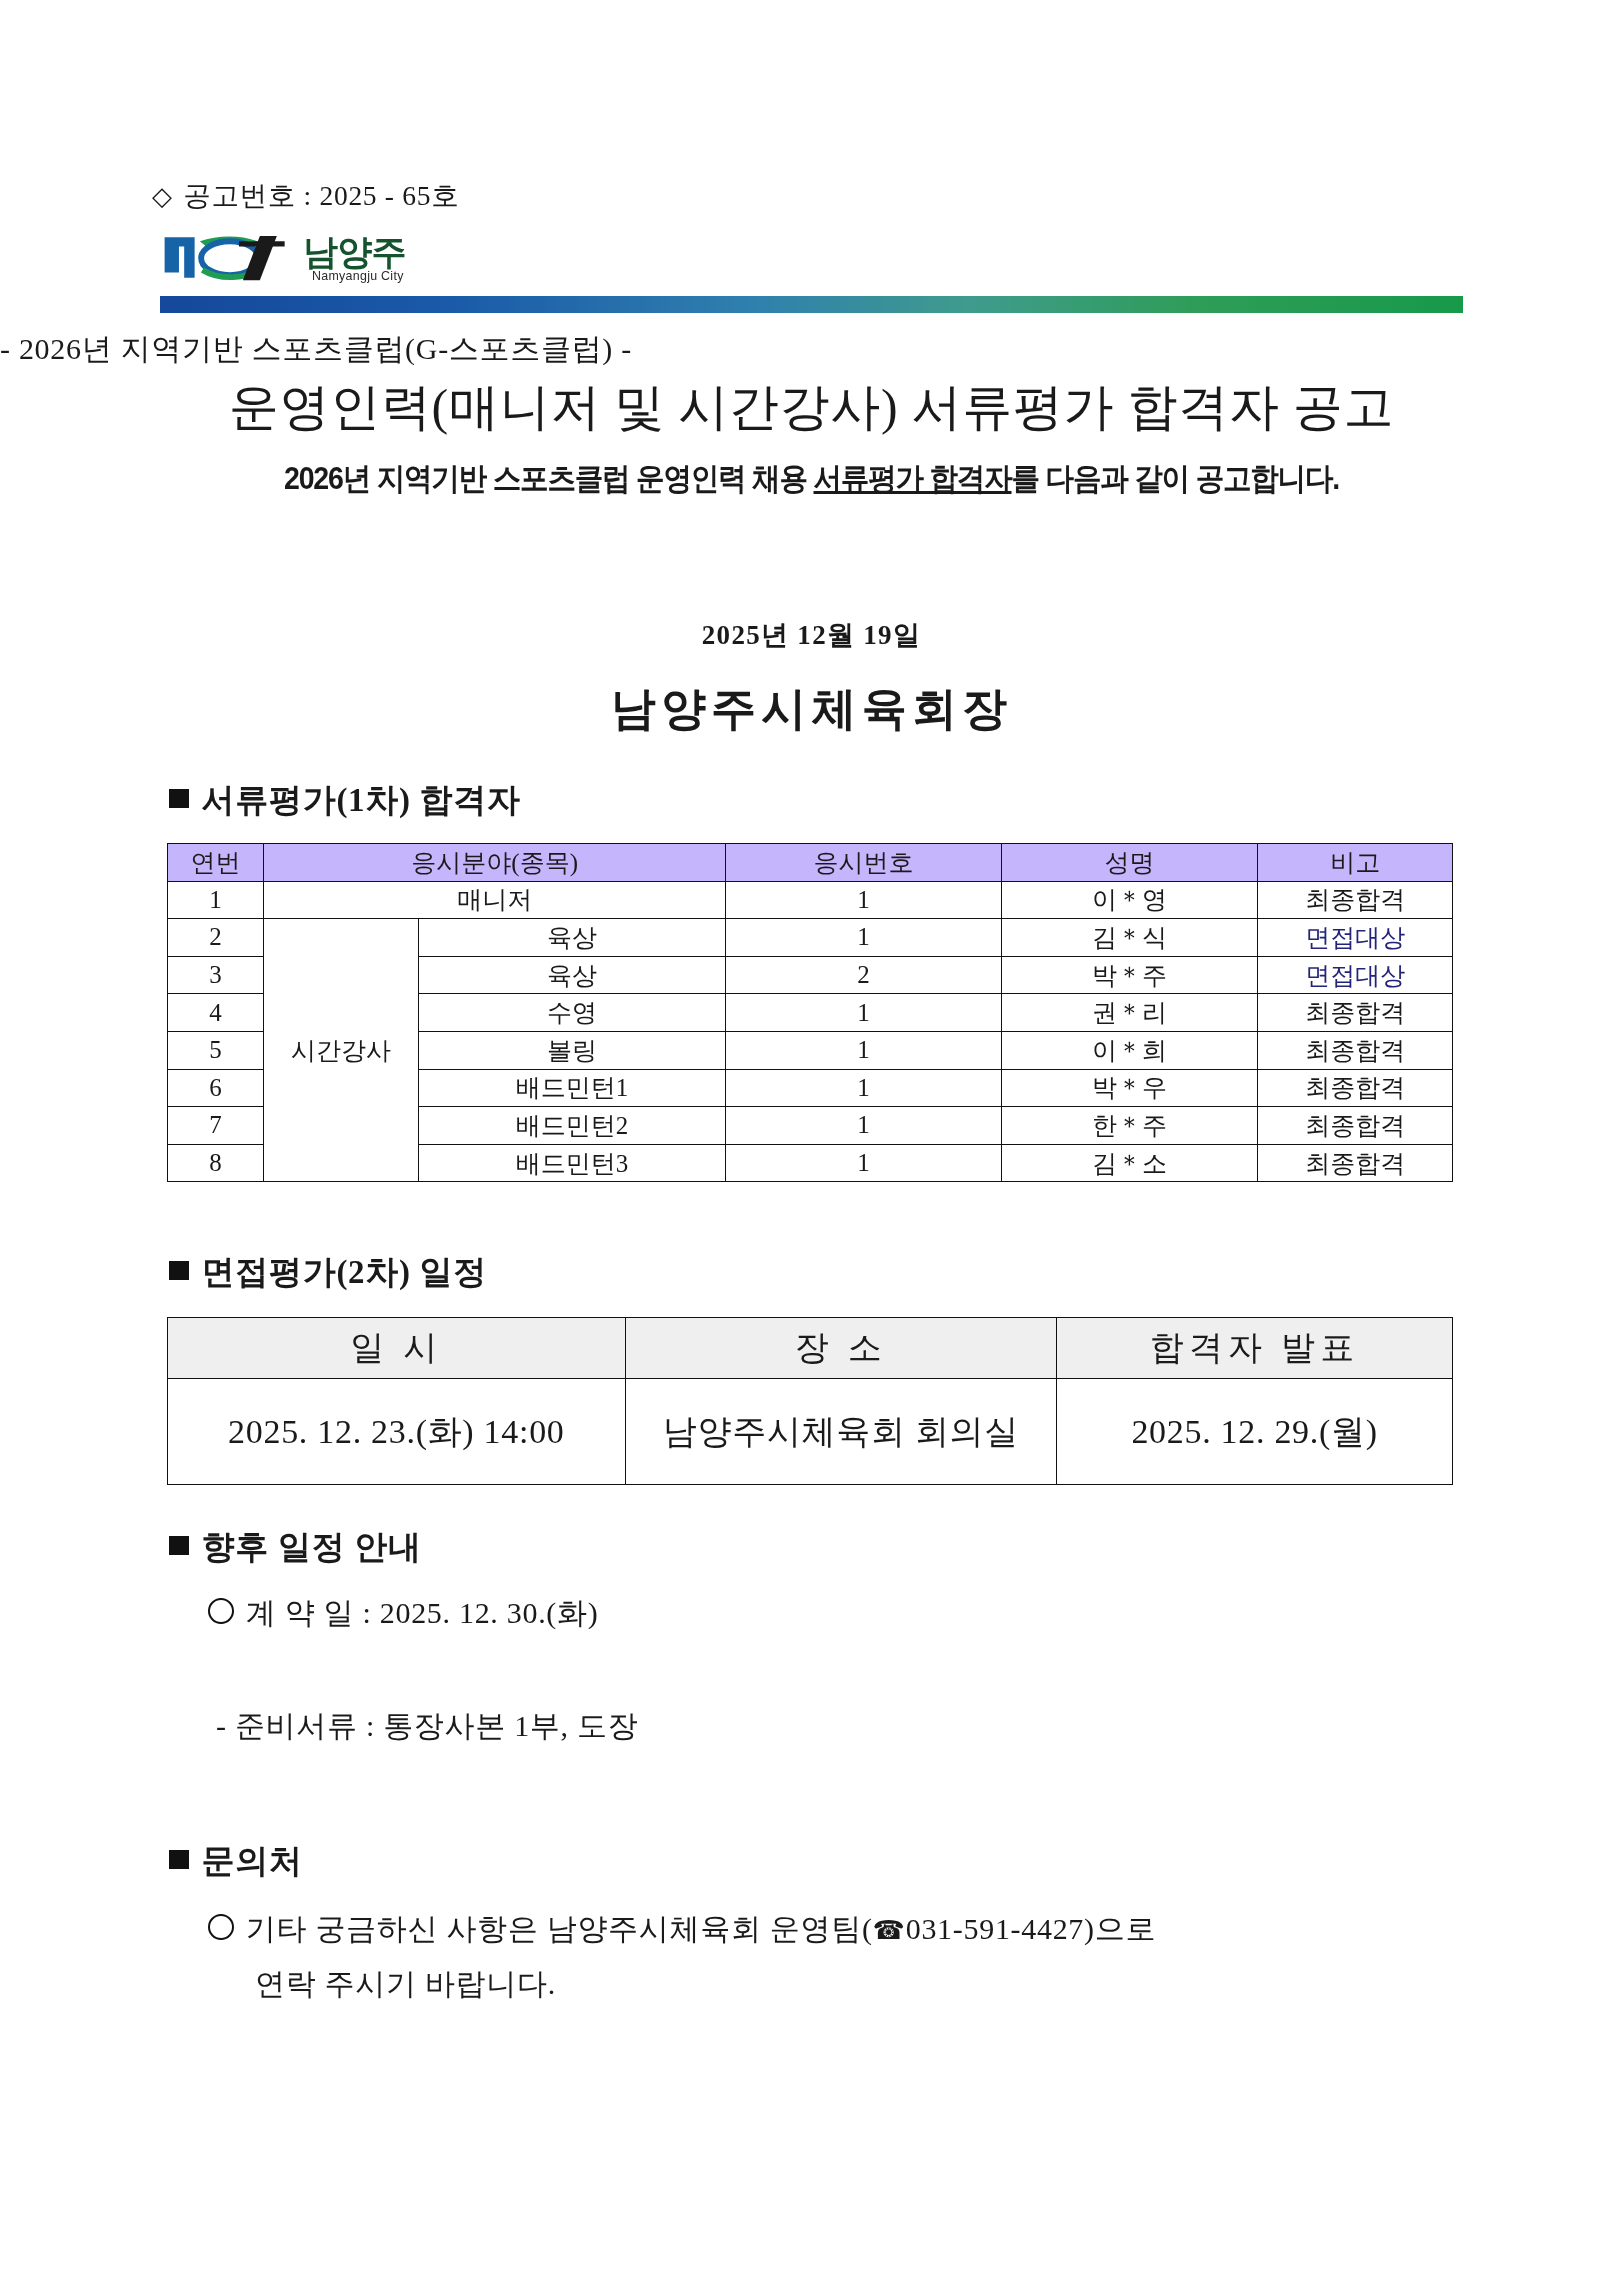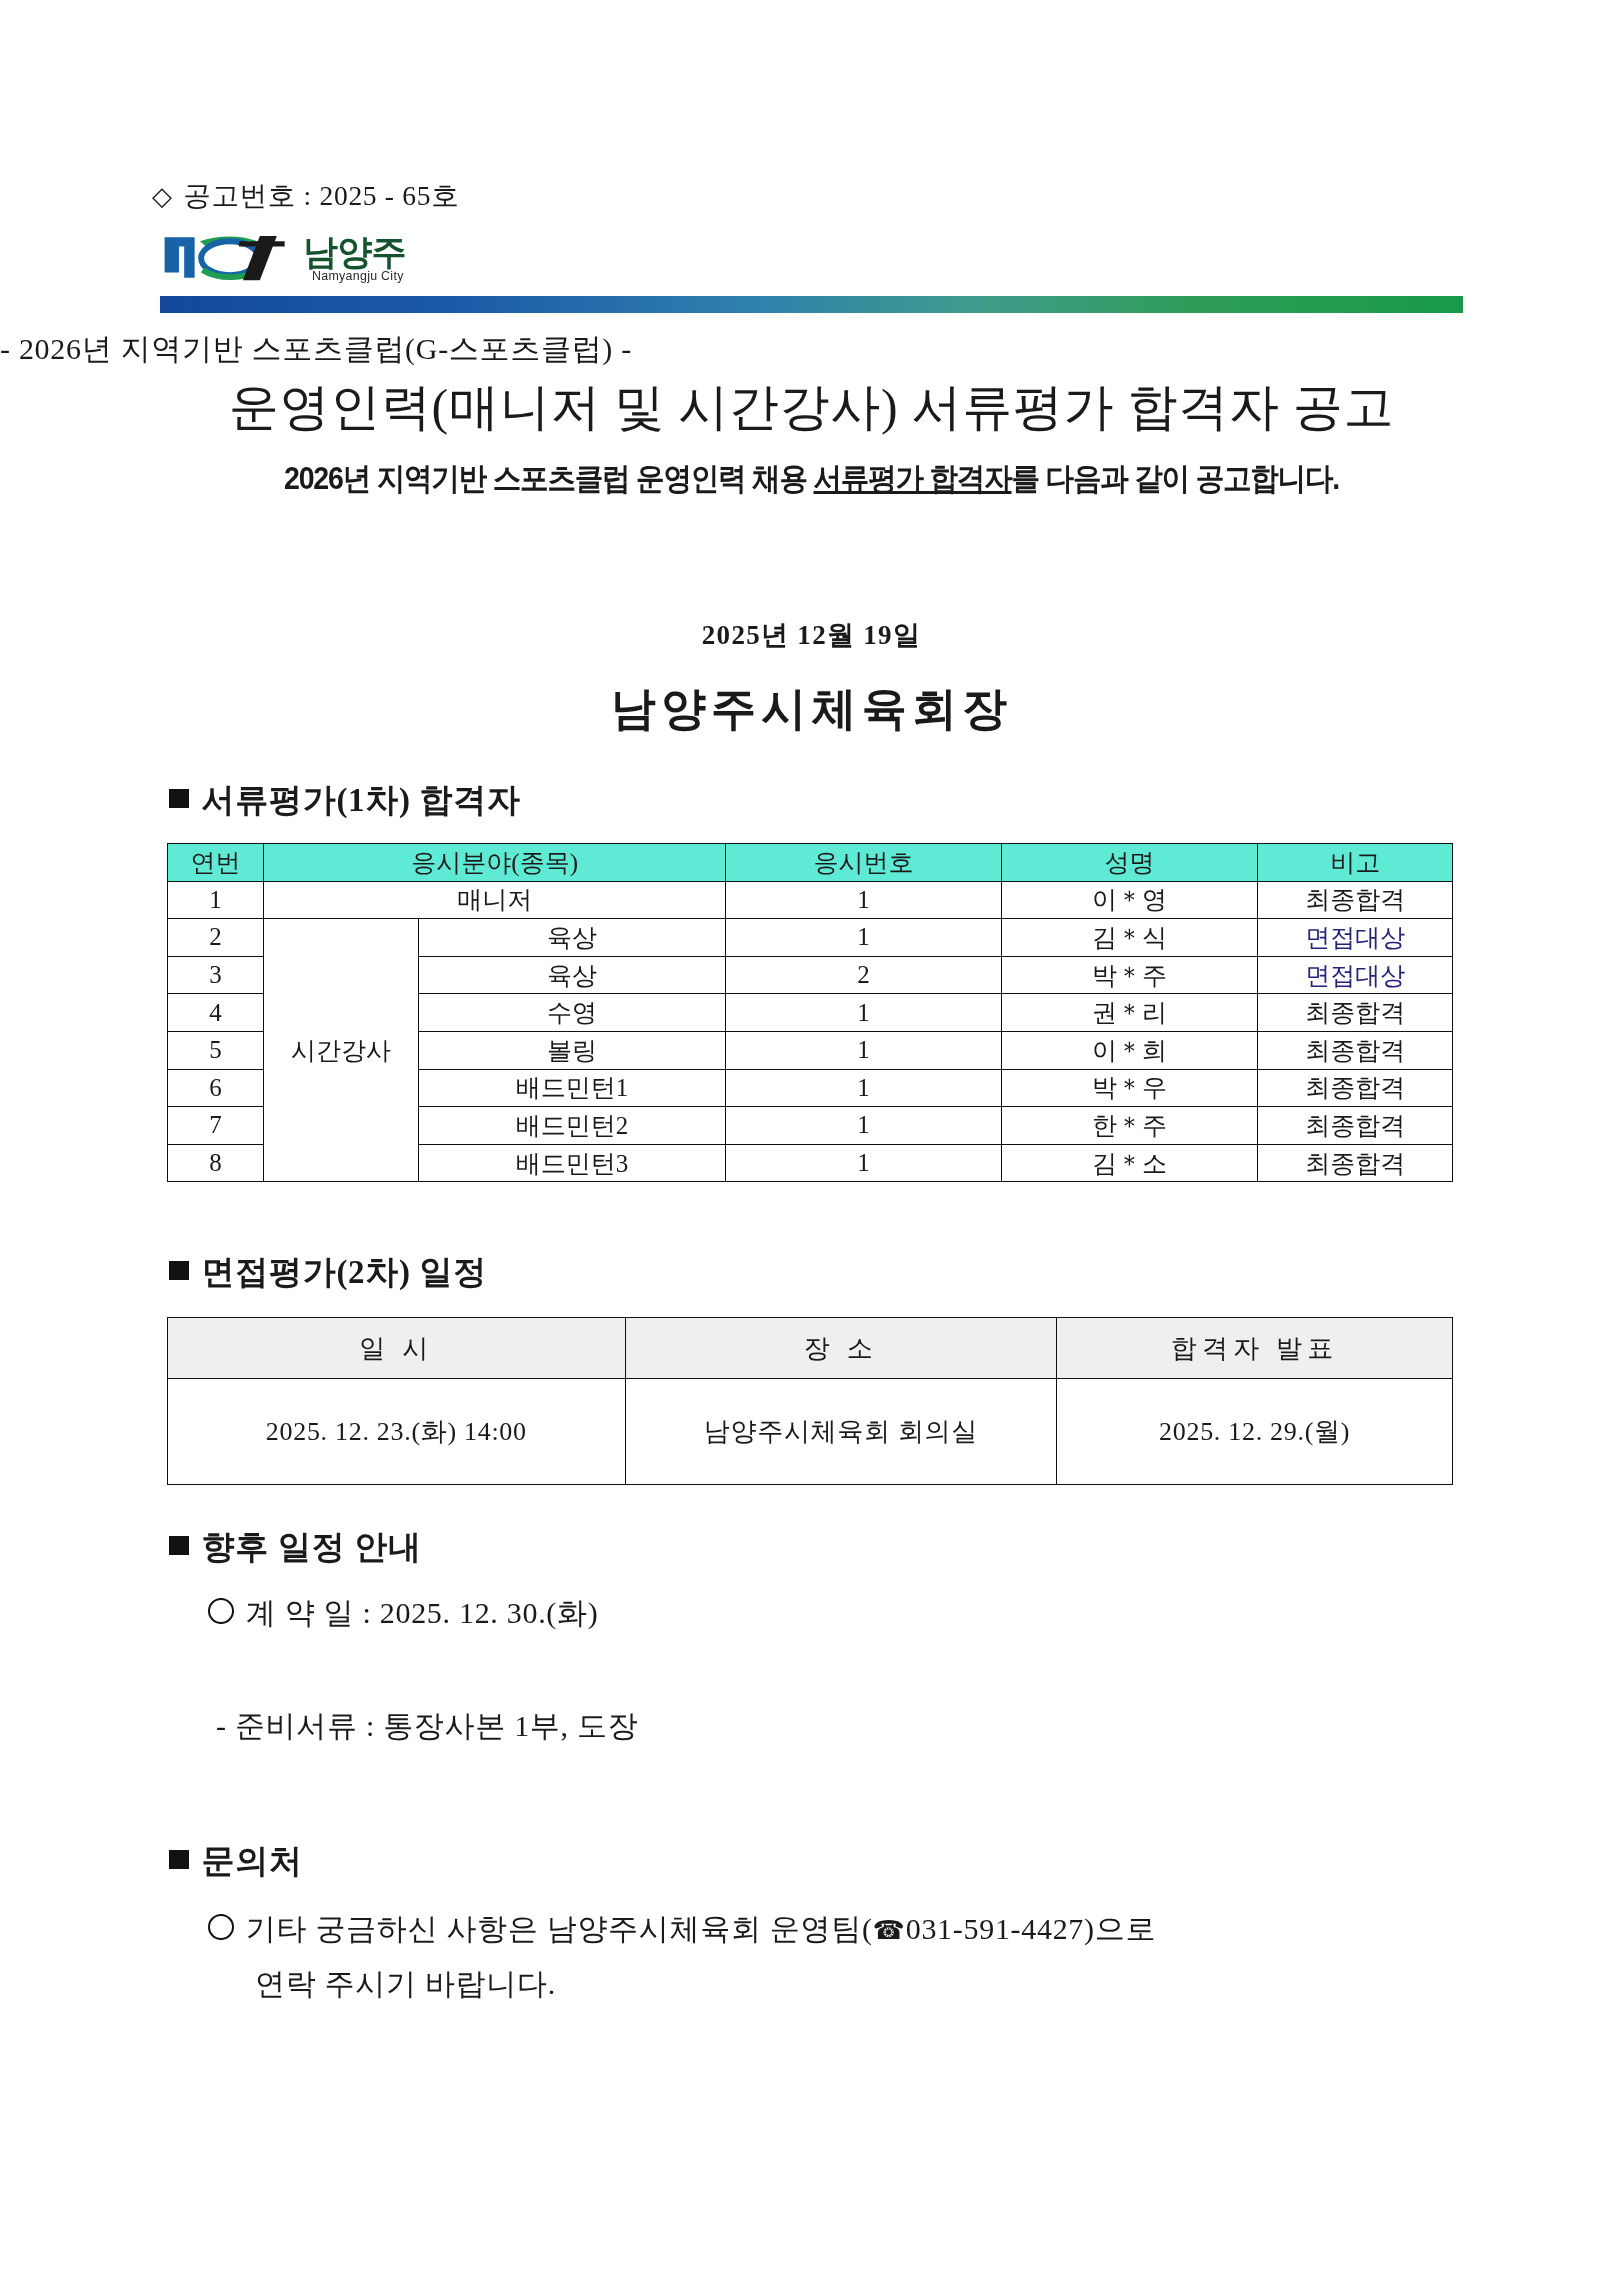--- a/index.html
+++ b/index.html
@@ -182,38 +182,38 @@
     width: 1286px;
   }
   #t1 td, #t1 th {
     border: 1.3px solid #111;
     text-align: center;
     height: 34px;
     padding: 1.3px 0;
     font-weight: normal;
   }
   #t1 thead td {
-    background: #5eead4;
+    background: #c4b5fd;
     font-size: 25px;
   }
   #t1 .col-no { width: 97px; }
   #t1 .col-fieldA { width: 157px; }
   #t1 .col-fieldB { width: 314px; }
   #t1 .col-num { width: 281px; }
   #t1 .col-name { width: 262px; }
   #t1 .col-note { width: 198px; }
   .note-interview { color: #23237a; font-weight: bold; }
   .note-final { font-weight: bold; }
 
   
   #t2 {
     left: 167px;
     top: 1317px;
     width: 1286px;
-    font-size: 26px;
+    font-size: 34px;
   }
   #t2 td {
     border: 1.3px solid #111;
     text-align: center;
     padding: 0;
   }
   #t2 thead td {
     background: #efefef;
     height: 60px;
     letter-spacing: 5.2px;

